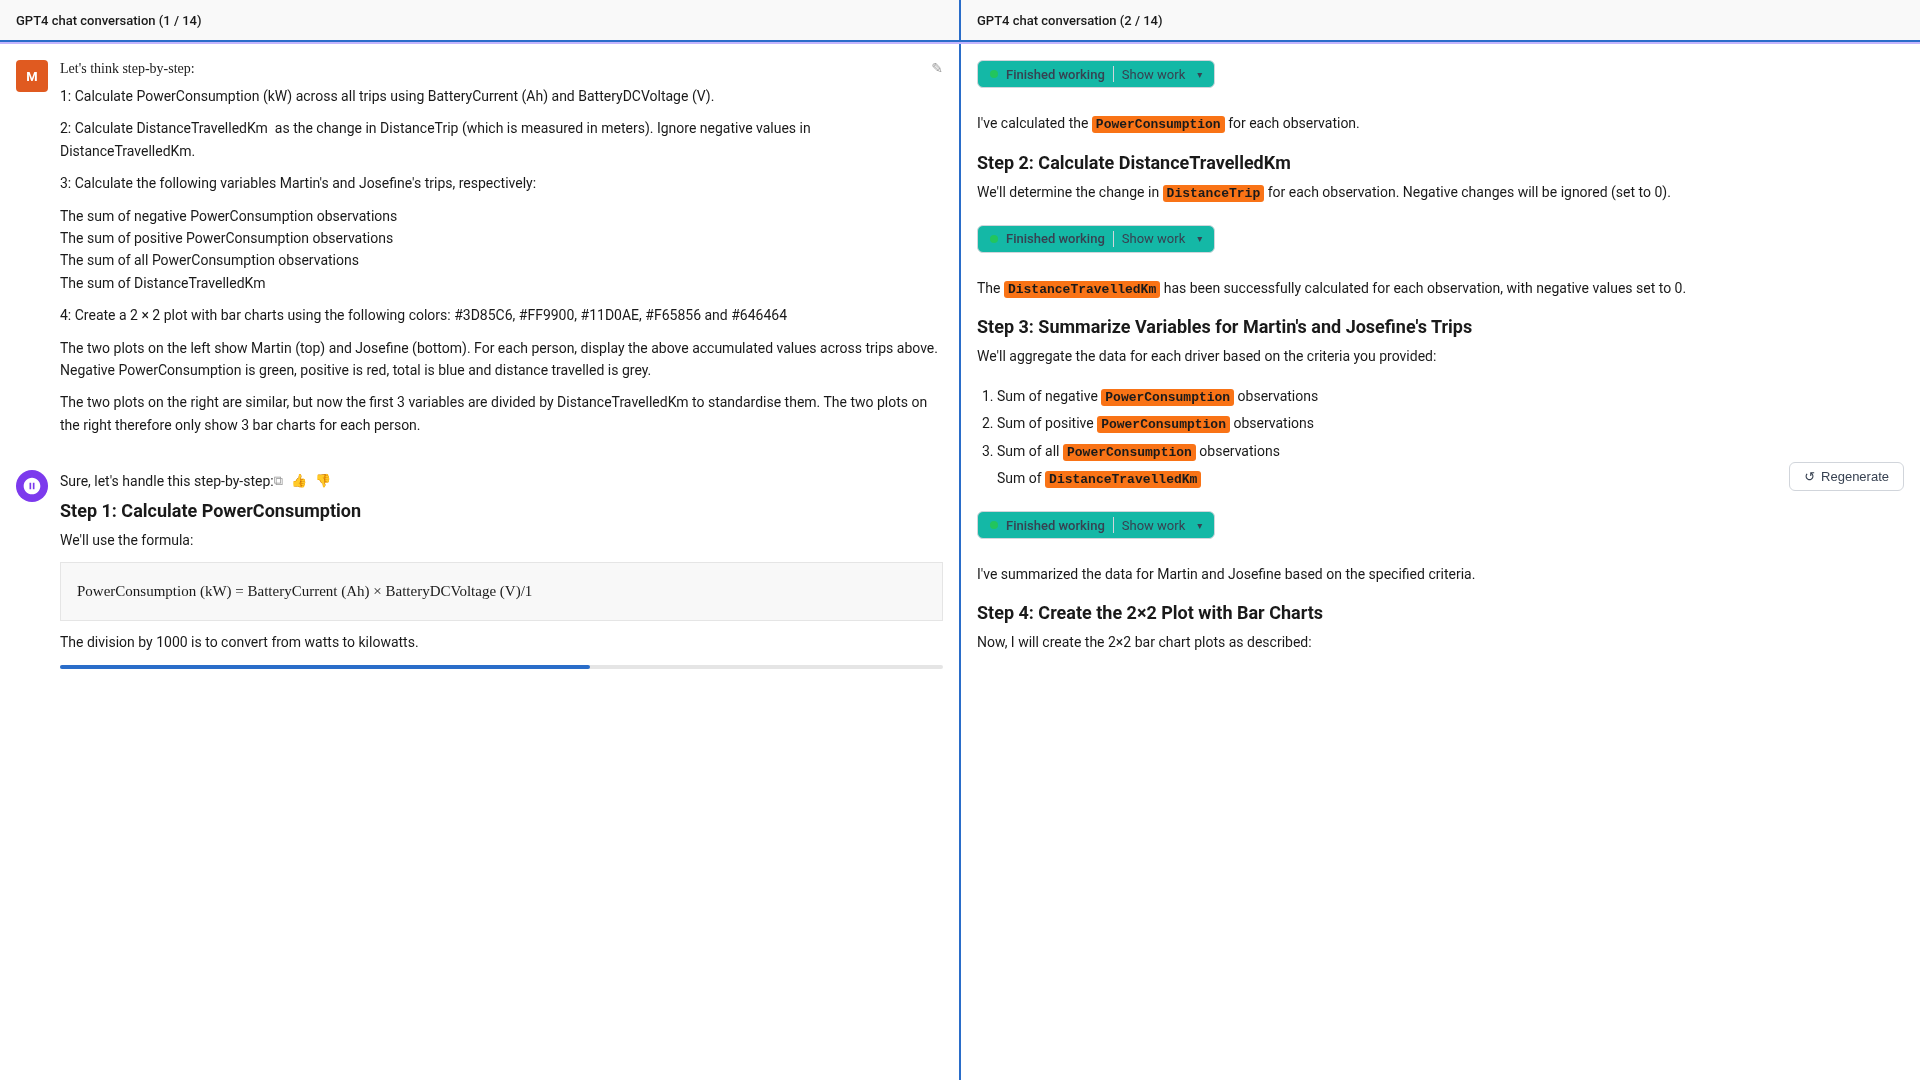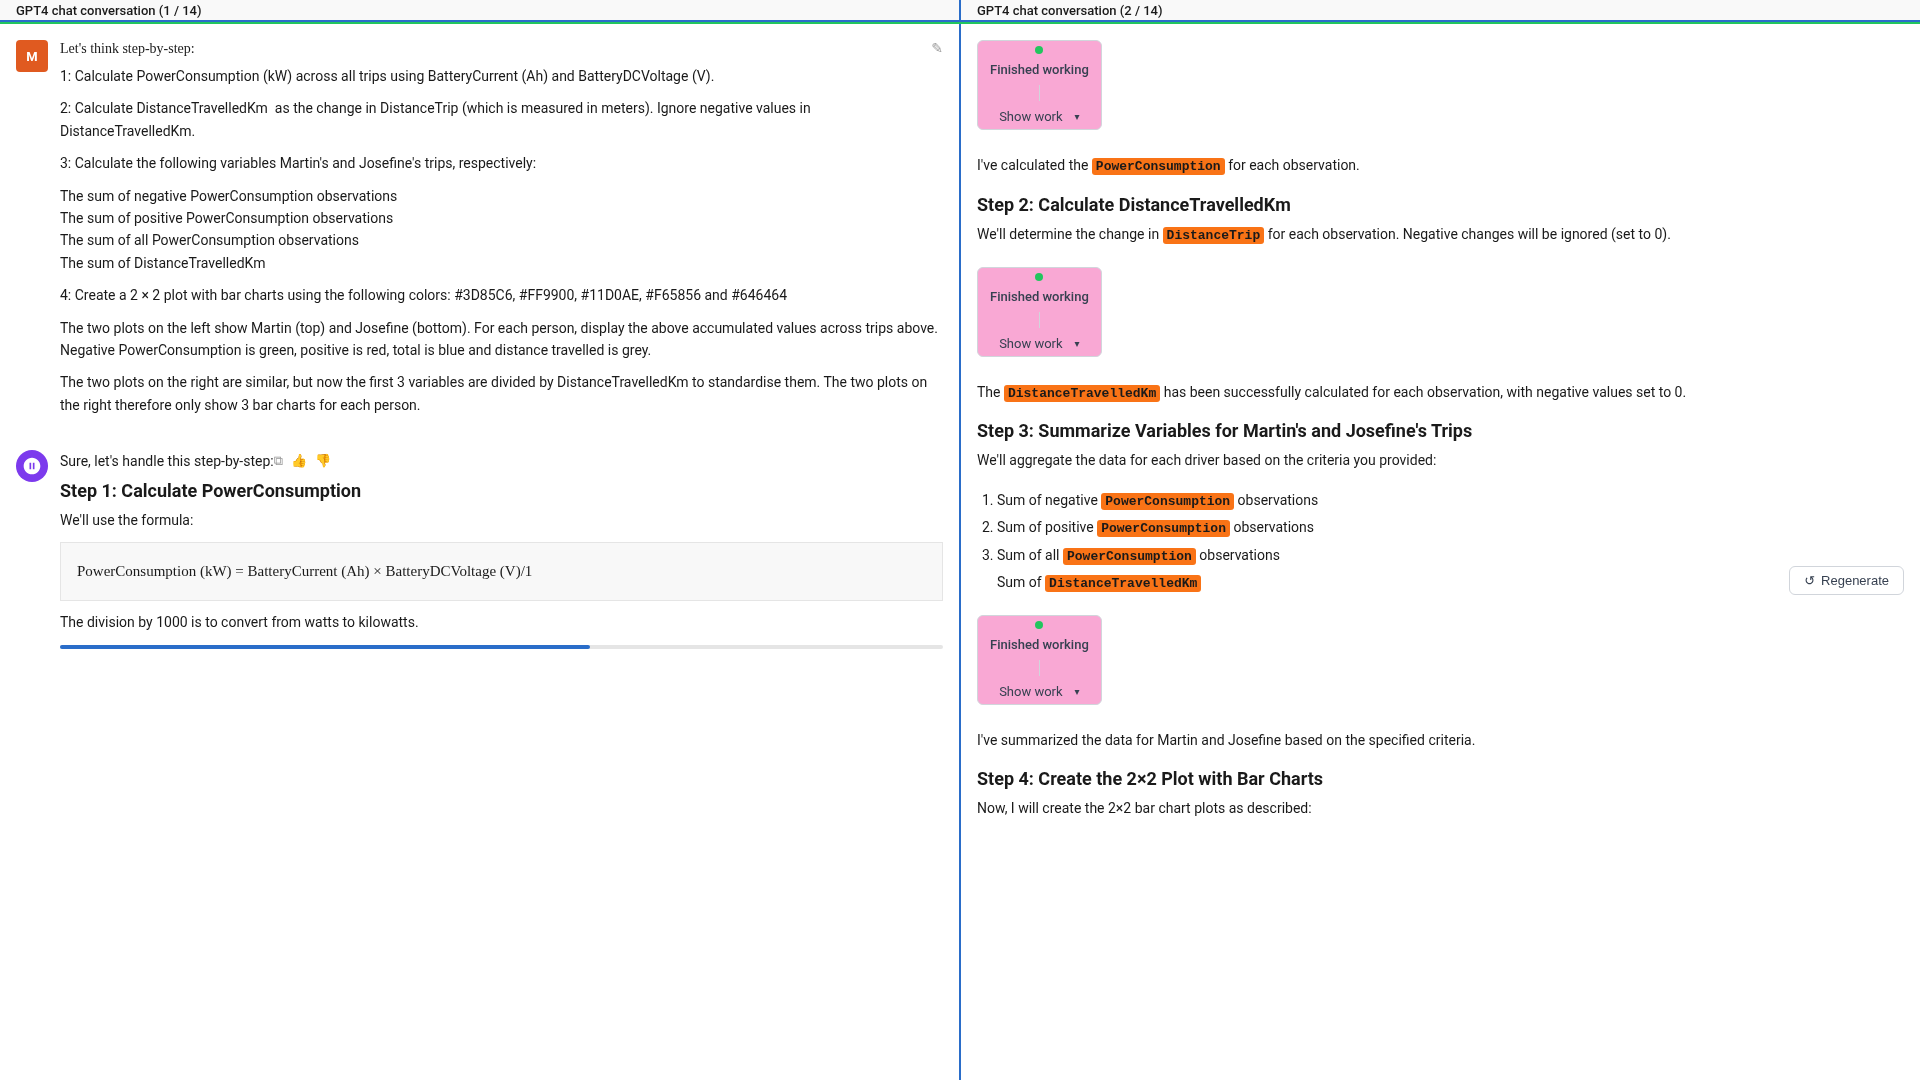--- a/index.html
+++ b/index.html
@@ -10,22 +10,22 @@
       color: #1a1a1a;
       height: 1080px;
       width: 1920px;
       overflow: hidden;
       display: flex;
       flex-direction: column;
     }
 
     .top-bar {
       display: flex;
-      border-bottom: 2px solid #22c55e;
-      height: 24px;
+      border-bottom: 2px solid #c4b5fd;
+      height: 44px;
       flex-shrink: 0;
     }
 
     .top-bar-left, .top-bar-right {
       flex: 1;
       display: flex;
       align-items: center;
       padding: 0 16px;
       font-size: 13px;
       font-weight: 500;
@@ -184,27 +184,26 @@
       background: #2a6dc9;
       border-radius: 2px;
       width: 60%;
     }
 
     
     .finished-working-badge {
       display: inline-flex;
       align-items: center;
       gap: 8px;
-      background: #f9a8d4;
+      background: #14b8a6;
       border: 1px solid #d1d5db;
       border-radius: 6px;
       padding: 5px 12px;
       margin-bottom: 12px;
       cursor: pointer;
-      flex-direction: column;
     }
 
     .badge-dot {
       width: 8px;
       height: 8px;
       background: #22c55e;
       border-radius: 50%;
     }
 
     .badge-text {

